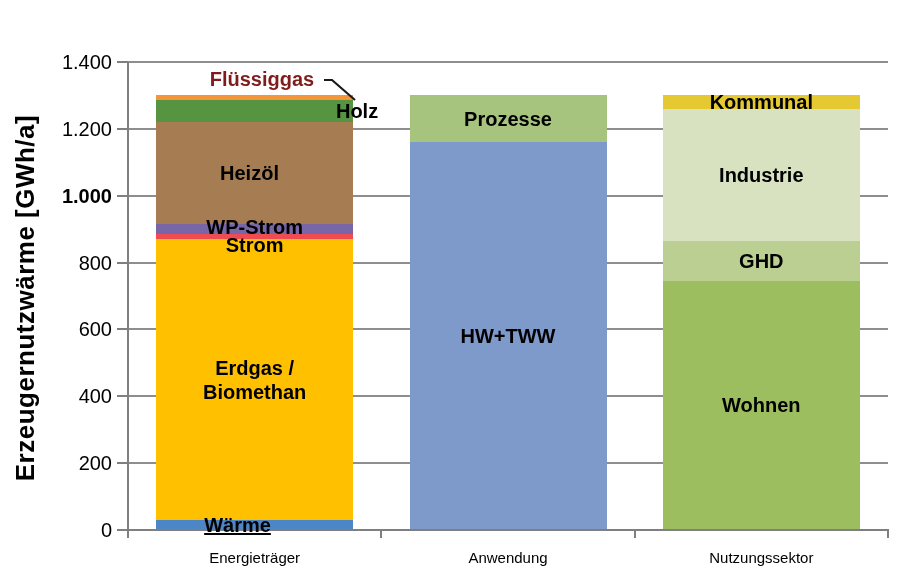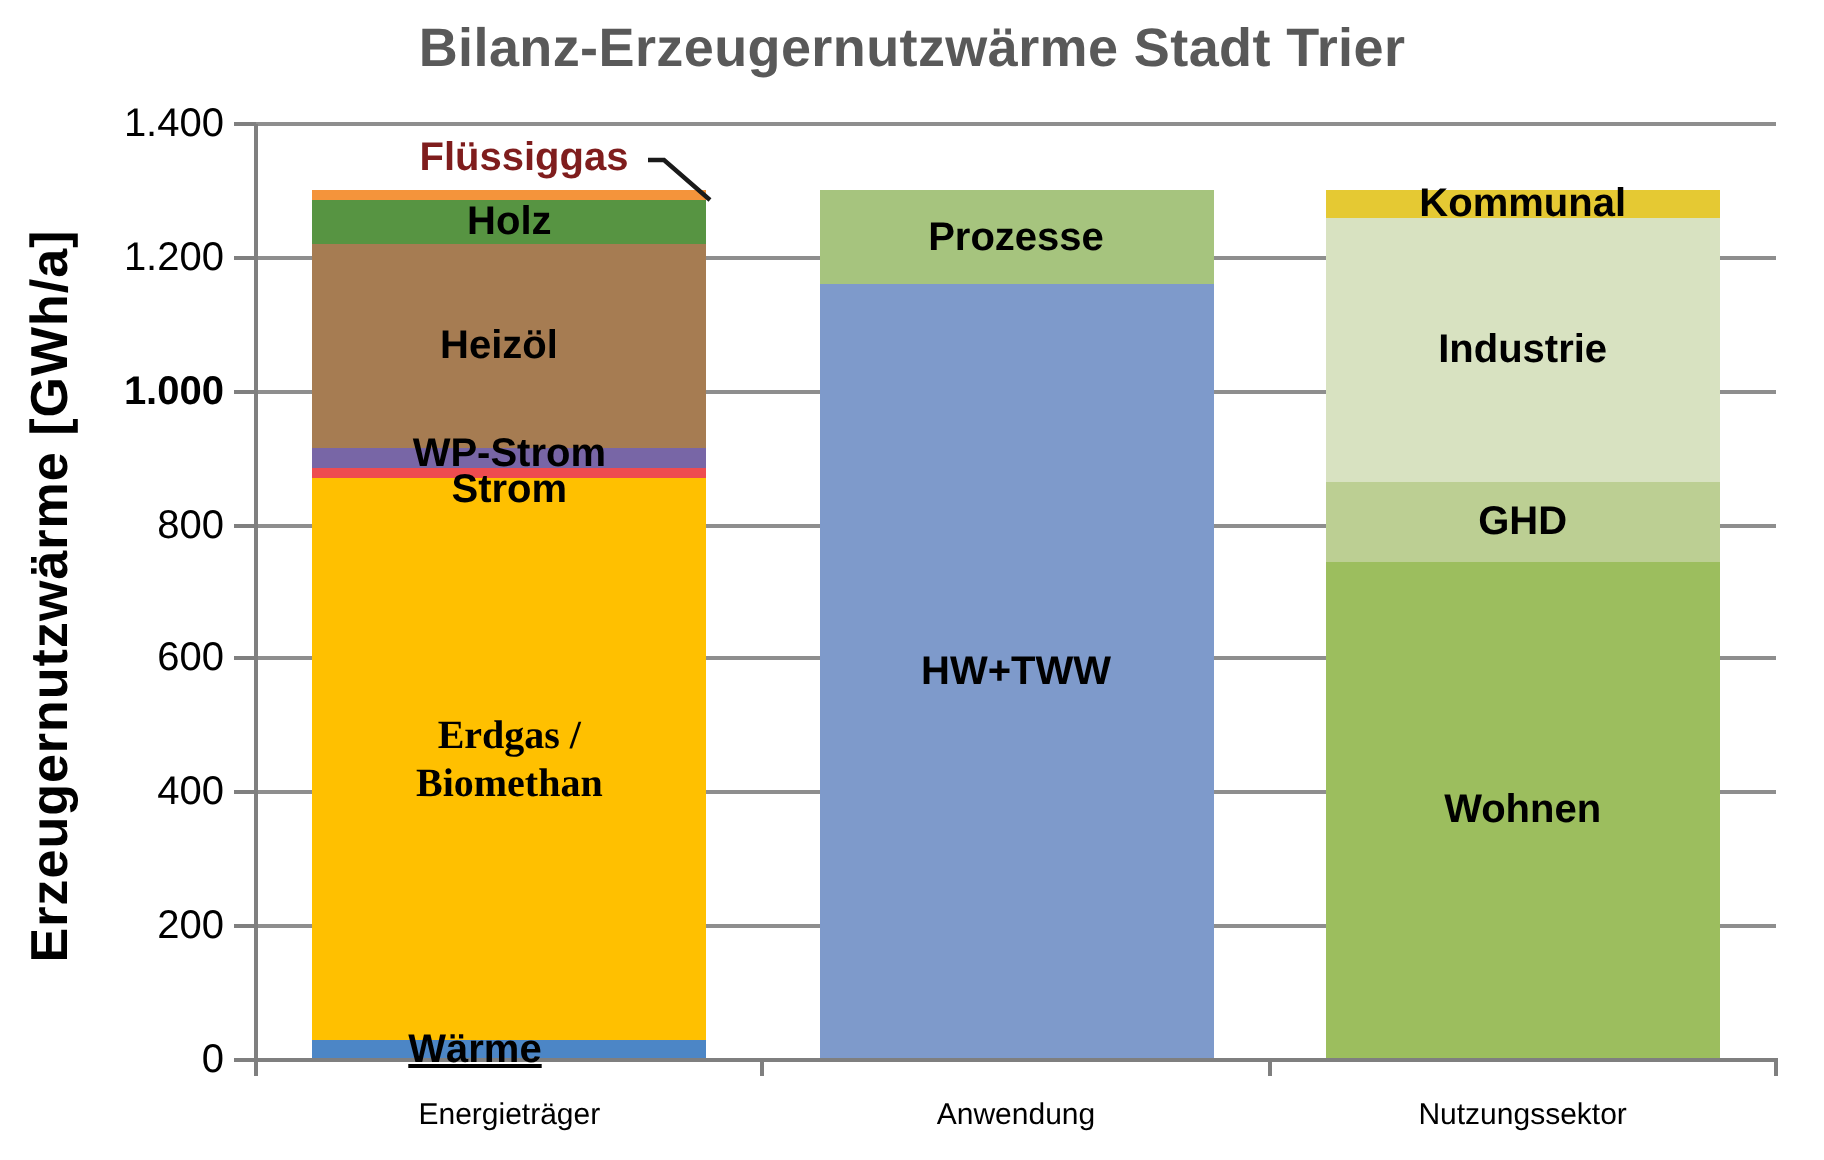--- a/index.html
+++ b/index.html
@@ -20,21 +20,20 @@
   .seg-label{position:absolute;text-align:center;font-size:20px;font-weight:bold;color:#000;
              white-space:pre-line;line-height:24px;}
   .callout-label{position:absolute;text-align:center;font-size:20px;font-weight:bold;color:#7f1d1d;
                  height:26px;line-height:26px;}
   #callout-svg{position:absolute;left:0;top:0;pointer-events:none;}
 </style>
 </head>
 <body>
 
 <div class="chart">
-  <div class="title">Bilanz-Erzeugernutzwärme Stadt Trier</div>
   <div class="ylabel">Erzeugernutzwärme [GWh/a]</div>
   <div id="grid-layer">
       <div class="gridline" style="left: 128px; top: 61px; width: 760px;"></div>
       <div class="gridline" style="left: 128px; top: 127.857px; width: 760px;"></div>
       <div class="gridline" style="left: 128px; top: 194.714px; width: 760px;"></div>
       <div class="gridline" style="left: 128px; top: 261.571px; width: 760px;"></div>
       <div class="gridline" style="left: 128px; top: 328.429px; width: 760px;"></div>
       <div class="gridline" style="left: 128px; top: 395.286px; width: 760px;"></div>
       <div class="gridline" style="left: 128px; top: 462.143px; width: 760px;"></div>
       <div class="gridline" style="left: 128px; top: 529px; width: 760px;"></div>
@@ -74,26 +73,26 @@
   <div id="label-layer">
       <div class="ytick-label" style="left: 34px; top: 49px;">1.400</div>
       <div class="ytick-label" style="left: 34px; top: 115.857px;">1.200</div>
       <div class="ytick-label" style="left: 34px; top: 182.714px; font-weight: bold;">1.000</div>
       <div class="ytick-label" style="left: 34px; top: 249.571px;">800</div>
       <div class="ytick-label" style="left: 34px; top: 316.429px;">600</div>
       <div class="ytick-label" style="left: 34px; top: 383.286px;">400</div>
       <div class="ytick-label" style="left: 34px; top: 450.143px;">200</div>
       <div class="ytick-label" style="left: 34px; top: 517px;">0</div>
       <div class="seg-label" style="left: 114px; width: 247px; top: 512.986px; text-decoration: underline;">Wärme</div>
-      <div class="seg-label" style="left: 131.167px; width: 247px; top: 355.571px; font-family: Liberation Serif, serif;">Erdgas /
+      <div class="seg-label" style="left: 131.167px; width: 247px; top: 355.571px;">Erdgas /
 Biomethan</div>
       <div class="seg-label" style="left: 131.167px; width: 247px; top: 232.664px;">Strom</div>
       <div class="seg-label" style="left: 131.167px; width: 247px; top: 215.143px;">WP-Strom</div>
       <div class="seg-label" style="left: 126px; width: 247px; top: 161.15px;">Heizöl</div>
-      <div class="seg-label" style="left: 131.167px; width: 247px; top: 99.3071px;">Holz</div>
+      <div class="seg-label" style="left: 131.167px; width: 247px; top: 99.3071px; text-align: right;">Holz</div>
       <div class="callout-label" style="left: 172px; top: 66px; width: 180px;">Flüssiggas</div>
       <div class="cat-label" style="left: 128px; width: 253.333px;">Energieträger</div>
       <div class="seg-label" style="left: 384.5px; width: 247px; top: 324.114px;">HW+TWW</div>
       <div class="seg-label" style="left: 384.5px; width: 247px; top: 106.829px;">Prozesse</div>
       <div class="cat-label" style="left: 381.333px; width: 253.333px;">Anwendung</div>
       <div class="seg-label" style="left: 637.833px; width: 247px; top: 393.479px;">Wohnen</div>
       <div class="seg-label" style="left: 637.833px; width: 247px; top: 248.9px;">GHD</div>
       <div class="seg-label" style="left: 637.833px; width: 247px; top: 162.821px;">Industrie</div>
       <div class="seg-label" style="left: 637.833px; width: 247px; top: 90.1143px;">Kommunal</div>
       <div class="cat-label" style="left: 634.667px; width: 253.333px;">Nutzungssektor</div>

